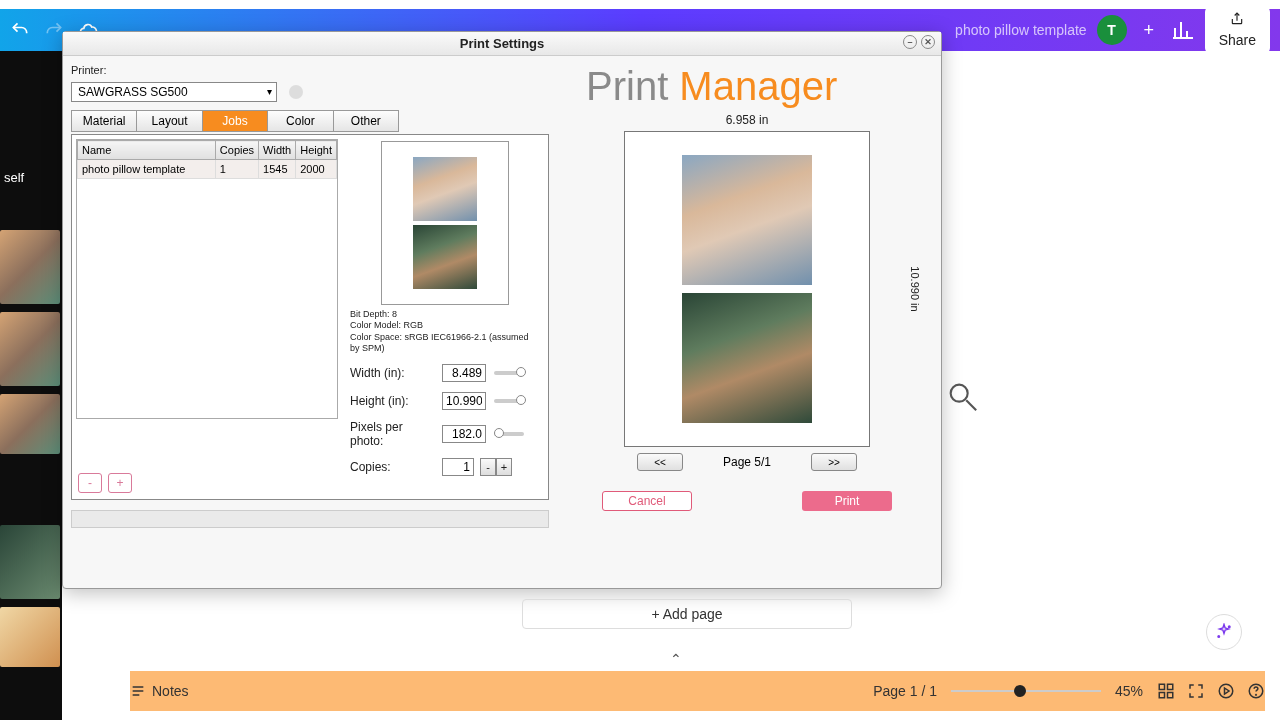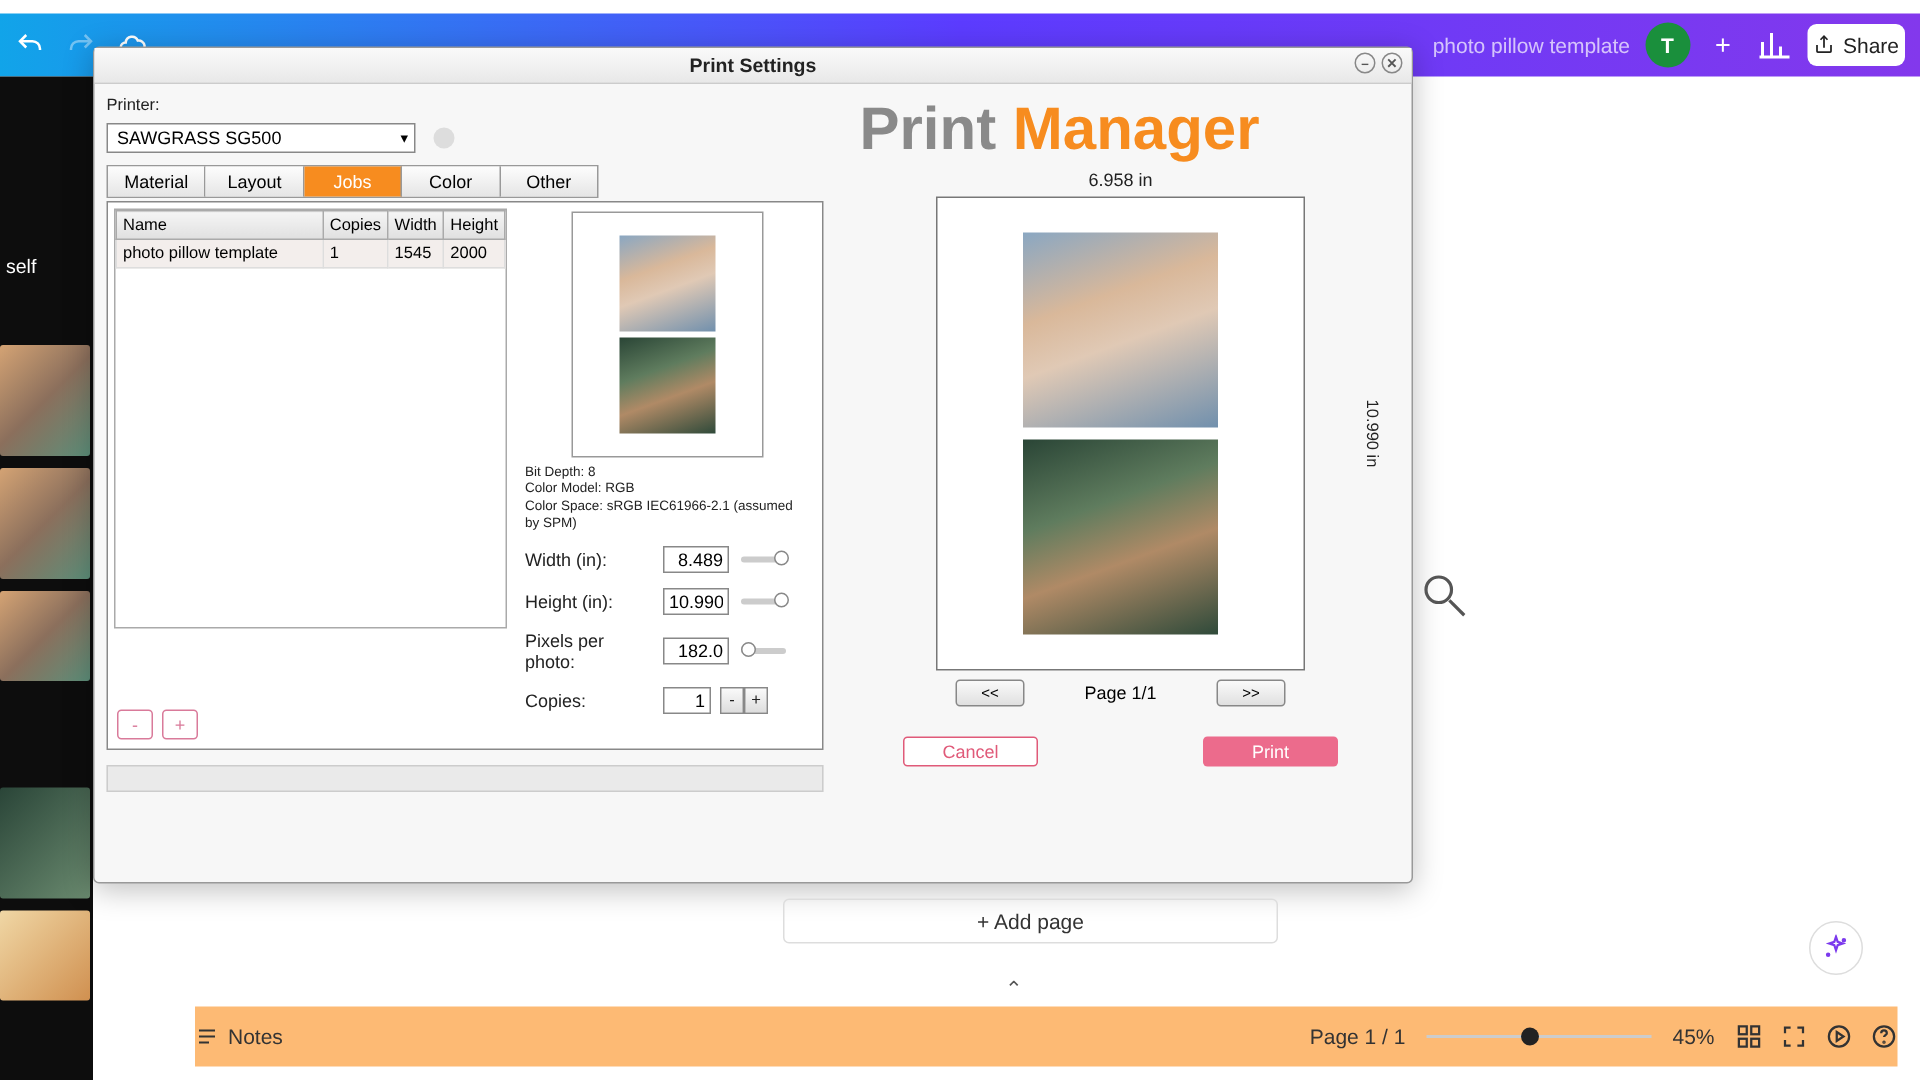--- a/index.html
+++ b/index.html
@@ -7,21 +7,21 @@
 
 
 .topbar { position: absolute; top: 9px; left: 0; right: 0; height: 42px; background: linear-gradient(90deg, #11a4e9 0%, #5c3cff 50%, #8338ec 100%); display: flex; align-items: center; padding: 0 10px; justify-content: space-between; }
 .topbar-left { display: flex; align-items: center; gap: 14px; }
 .topbar-left svg { width: 20px; height: 20px; }
 .doc-title { color: #fff; font-size: 14px; opacity: 0.7; }
 .topbar-right { display: flex; align-items: center; gap: 10px; }
 .avatar { width: 30px; height: 30px; border-radius: 50%; background: #1a8f3c; color: #fff; display: flex; align-items: center; justify-content: center; font-weight: 600; font-size: 14px; }
 .plus-circle { width: 24px; height: 24px; color: #fff; display:flex; align-items:center; justify-content:center; font-size:18px; }
 .topbar-icon { width: 24px; height: 24px; color: #fff; }
-.share-btn { background: #fff; color: #222; border-radius: 6px; padding: 6px 4px; display: flex; align-items: center; gap: 6px; font-size: 14px; font-weight: 500; }
+.share-btn { background: #fff; color: #222; border-radius: 6px; padding: 6px 14px; display: flex; align-items: center; gap: 6px; font-size: 14px; font-weight: 500; flex-direction: column; }
 
 
 .left-back { position: absolute; top: 51px; left: 0; width: 62px; height: 669px; background: #0d0d0d; }
 .left-back .self-label { position: absolute; top: 119px; left: 4px; color: #fff; font-size: 13px; }
 .side-purple { position: absolute; top: 51px; left: 62px; width: 62px; height: 35px; background: #7c3aed; }
 .thumb-strip { position: absolute; left: 0; width: 62px; display: flex; flex-direction: column; gap: 8px; }
 .thumb { width: 60px; height: 74px; background: linear-gradient(135deg,#d4a374,#8b6f5c,#5c8f7a); border-radius: 2px; }
 
 
 .bottom-bar { position: absolute; bottom: 9px; left: 130px; right: 15px; height: 40px; display: flex; align-items: center; justify-content: space-between; background: #fdba74; }
@@ -75,21 +75,21 @@
 .field-row { display: flex; align-items: center; margin-top: 10px; font-size: 12px; color: #222; gap: 6px; }
 .field-row label { flex: 0 0 86px; }
 .num-input { border: 1px solid #888; width: 44px; text-align: right; padding: 1px 3px; font-size: 12px; }
 .tiny-slider { width: 30px; height: 4px; background: #ccc; border-radius: 2px; position: relative; margin-left:2px;}
 .tiny-slider .knob { position: absolute; top: -4px; width: 10px; height: 10px; border: 1px solid #888; background: #fff; border-radius: 50%; }
 .step-btns { display: flex; }
 .step-btn { width: 16px; height: 18px; border: 1px solid #888; background: linear-gradient(#fafafa,#ddd); font-size: 11px; display:flex; align-items:center; justify-content:center;}
 
 
 .dialog-right { flex: 1; display: flex; flex-direction: column; }
-.brand { font-size: 40px; font-weight: 700; margin-bottom: 4px; margin-left: 12px; }
+.brand { font-size: 40px; font-weight: 400; margin-bottom: 4px; margin-left: 25px; }
 .brand .a { color: #8a8a8a; }
 .brand .b { color: #f78c1f; }
 .dim-top { text-align: center; font-size: 12px; color: #222; }
 .preview-wrap { position: relative; margin-top: 4px; display:flex; justify-content:center; }
 .paper { width: 246px; height: 316px; border: 1px solid #777; background: #fff; display: flex; flex-direction: column; align-items: center; justify-content: center; gap: 8px; padding: 20px; }
 .pimg { width: 130px; height: 130px; }
 .dim-side { position: absolute; right: -4px; top: 50%; transform: translateY(-50%) rotate(90deg); transform-origin: center; font-size: 11px; color:#222; }
 .magnify { position: absolute; right: -46px; top: 248px; }
 .pager { display: flex; align-items: center; justify-content: center; gap: 40px; margin-top: 6px; font-size: 12px; }
 .page-btn { width: 46px; height: 18px; border: 1px solid #888; border-radius: 3px; background: linear-gradient(#fafafa,#e0e0e0); font-size: 10px; display:flex;align-items:center;justify-content:center; }
@@ -256,21 +256,21 @@
         <div class="dim-side">10.990 in</div>
         <div class="magnify">
           <svg width="34" height="34" viewBox="0 0 24 24" fill="none" stroke="#555" stroke-width="1.5">
               <circle cx="10" cy="10" r="6"></circle>
               <line x1="15" y1="15" x2="22" y2="22"></line>
             </svg>
         </div>
       </div>
       <div class="pager">
         <div class="page-btn">&lt;&lt;</div>
-        <span>Page 1/1</span>
+        <span>Page 5/1</span>
         <div class="page-btn">&gt;&gt;</div>
       </div>
       <div class="action-row">
         <div class="cancel-btn">Cancel</div>
         <div class="print-btn">Print</div>
       </div>
     </div>
   </div>
 </div>
 

